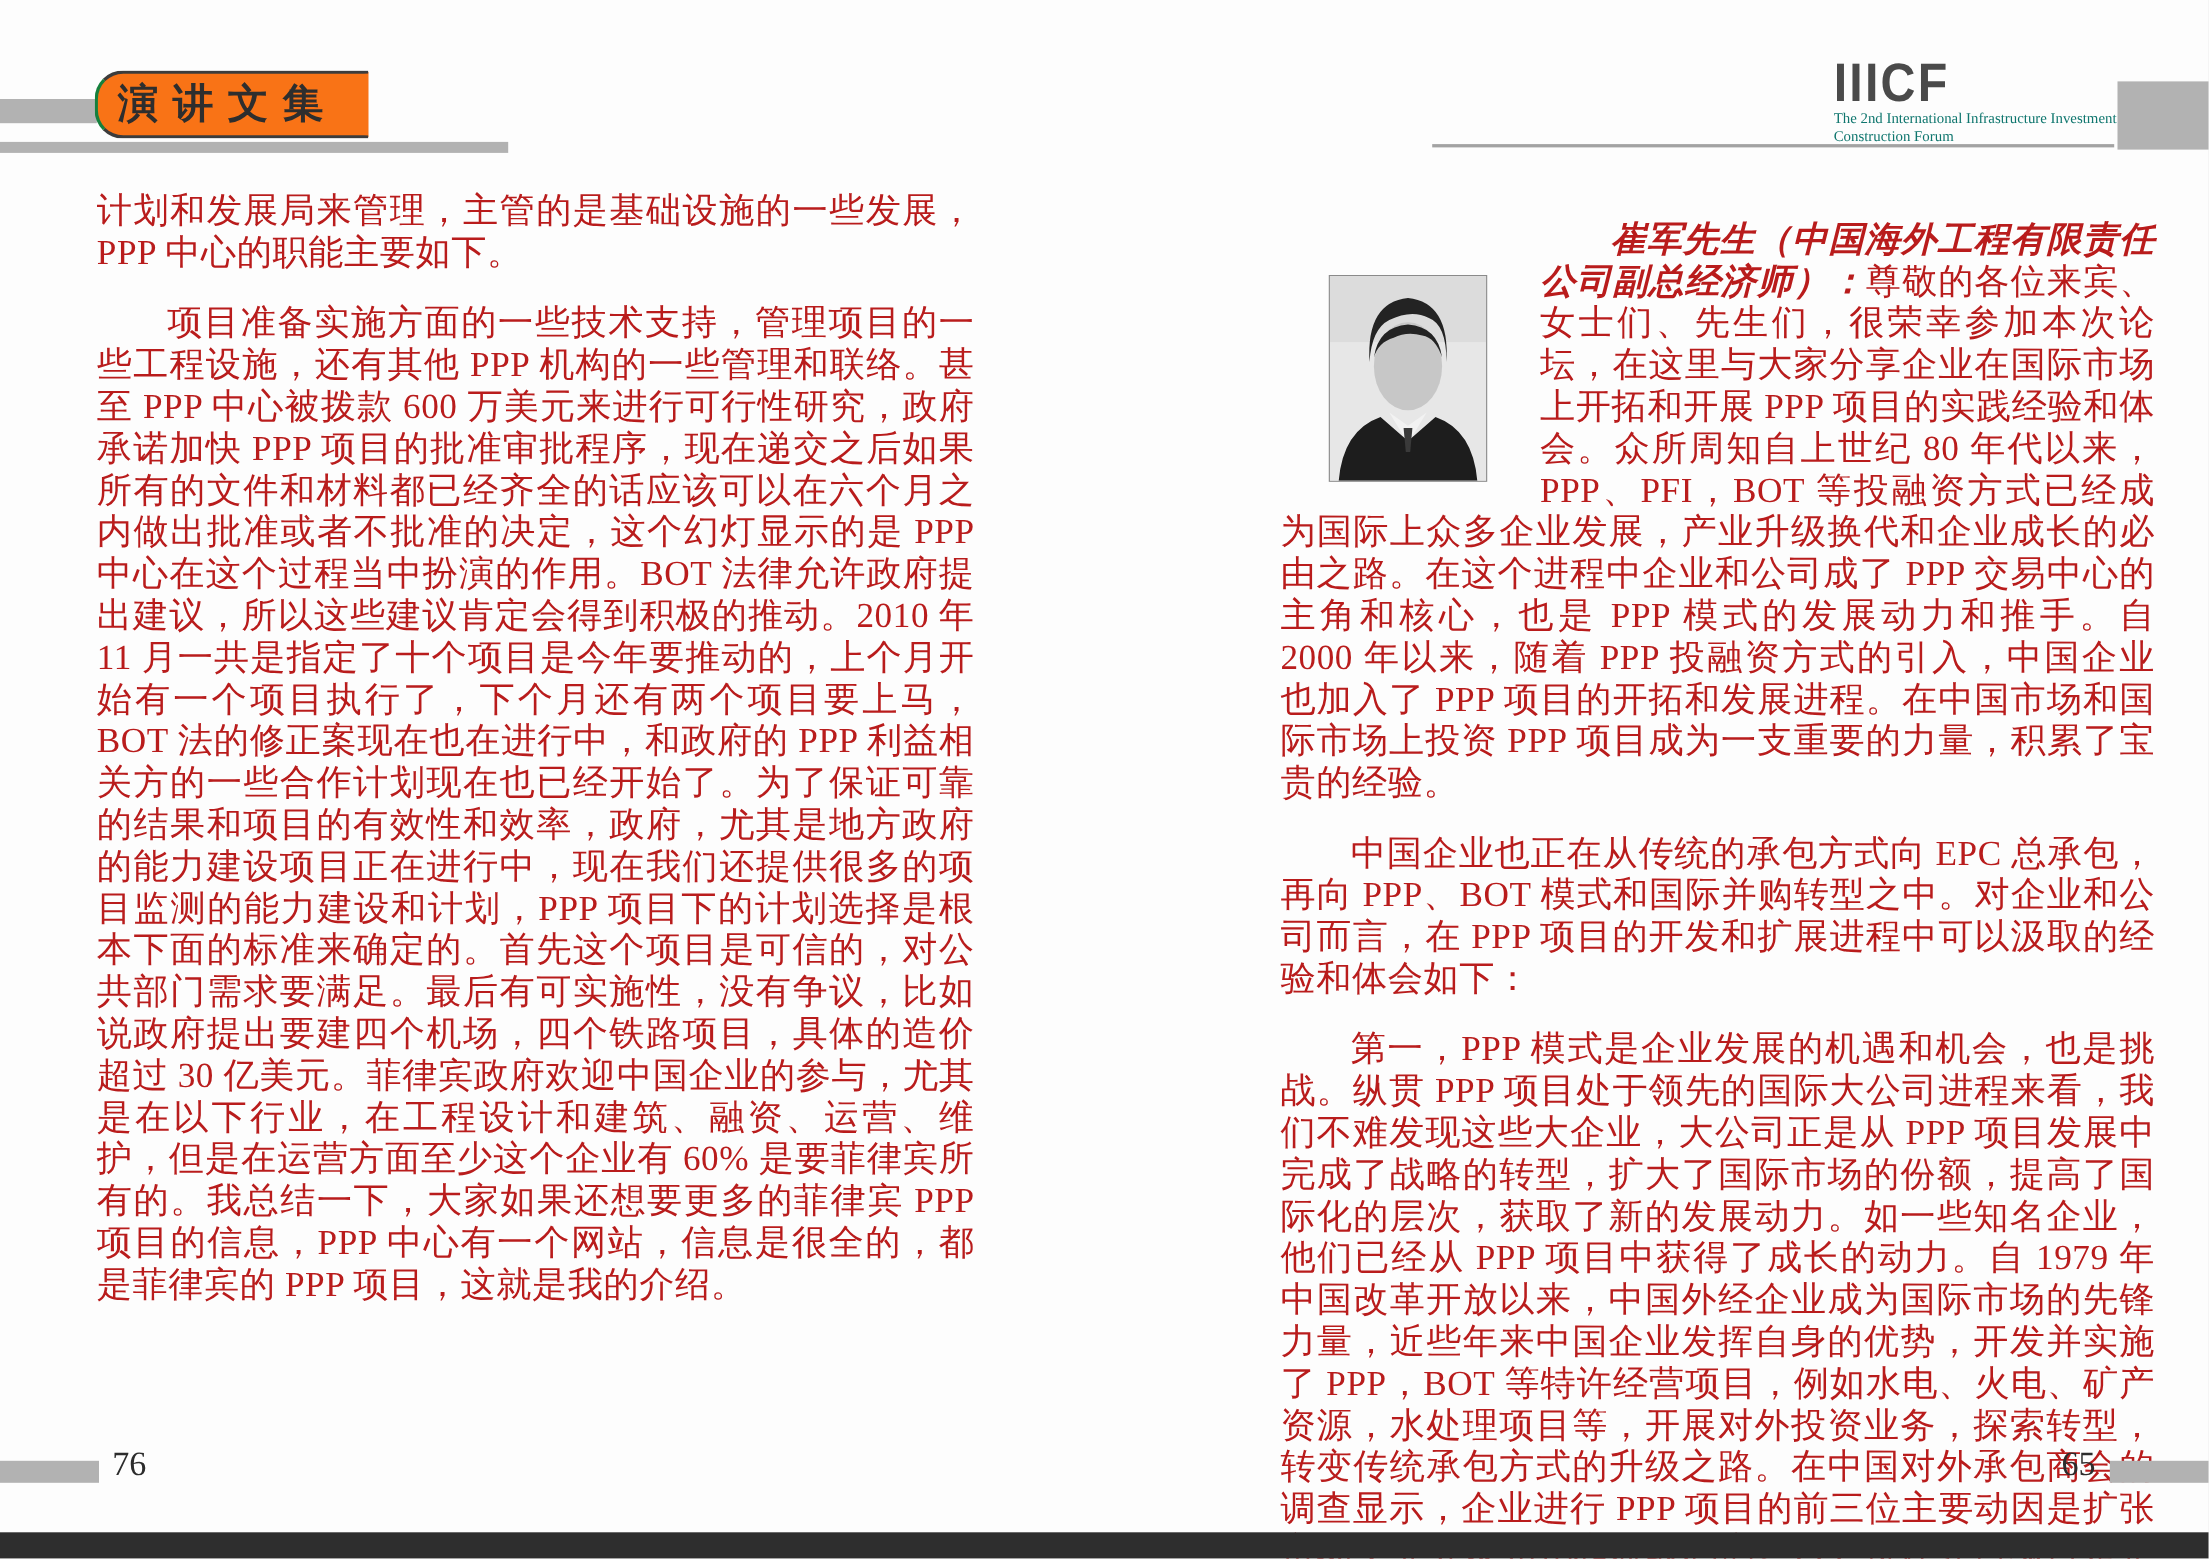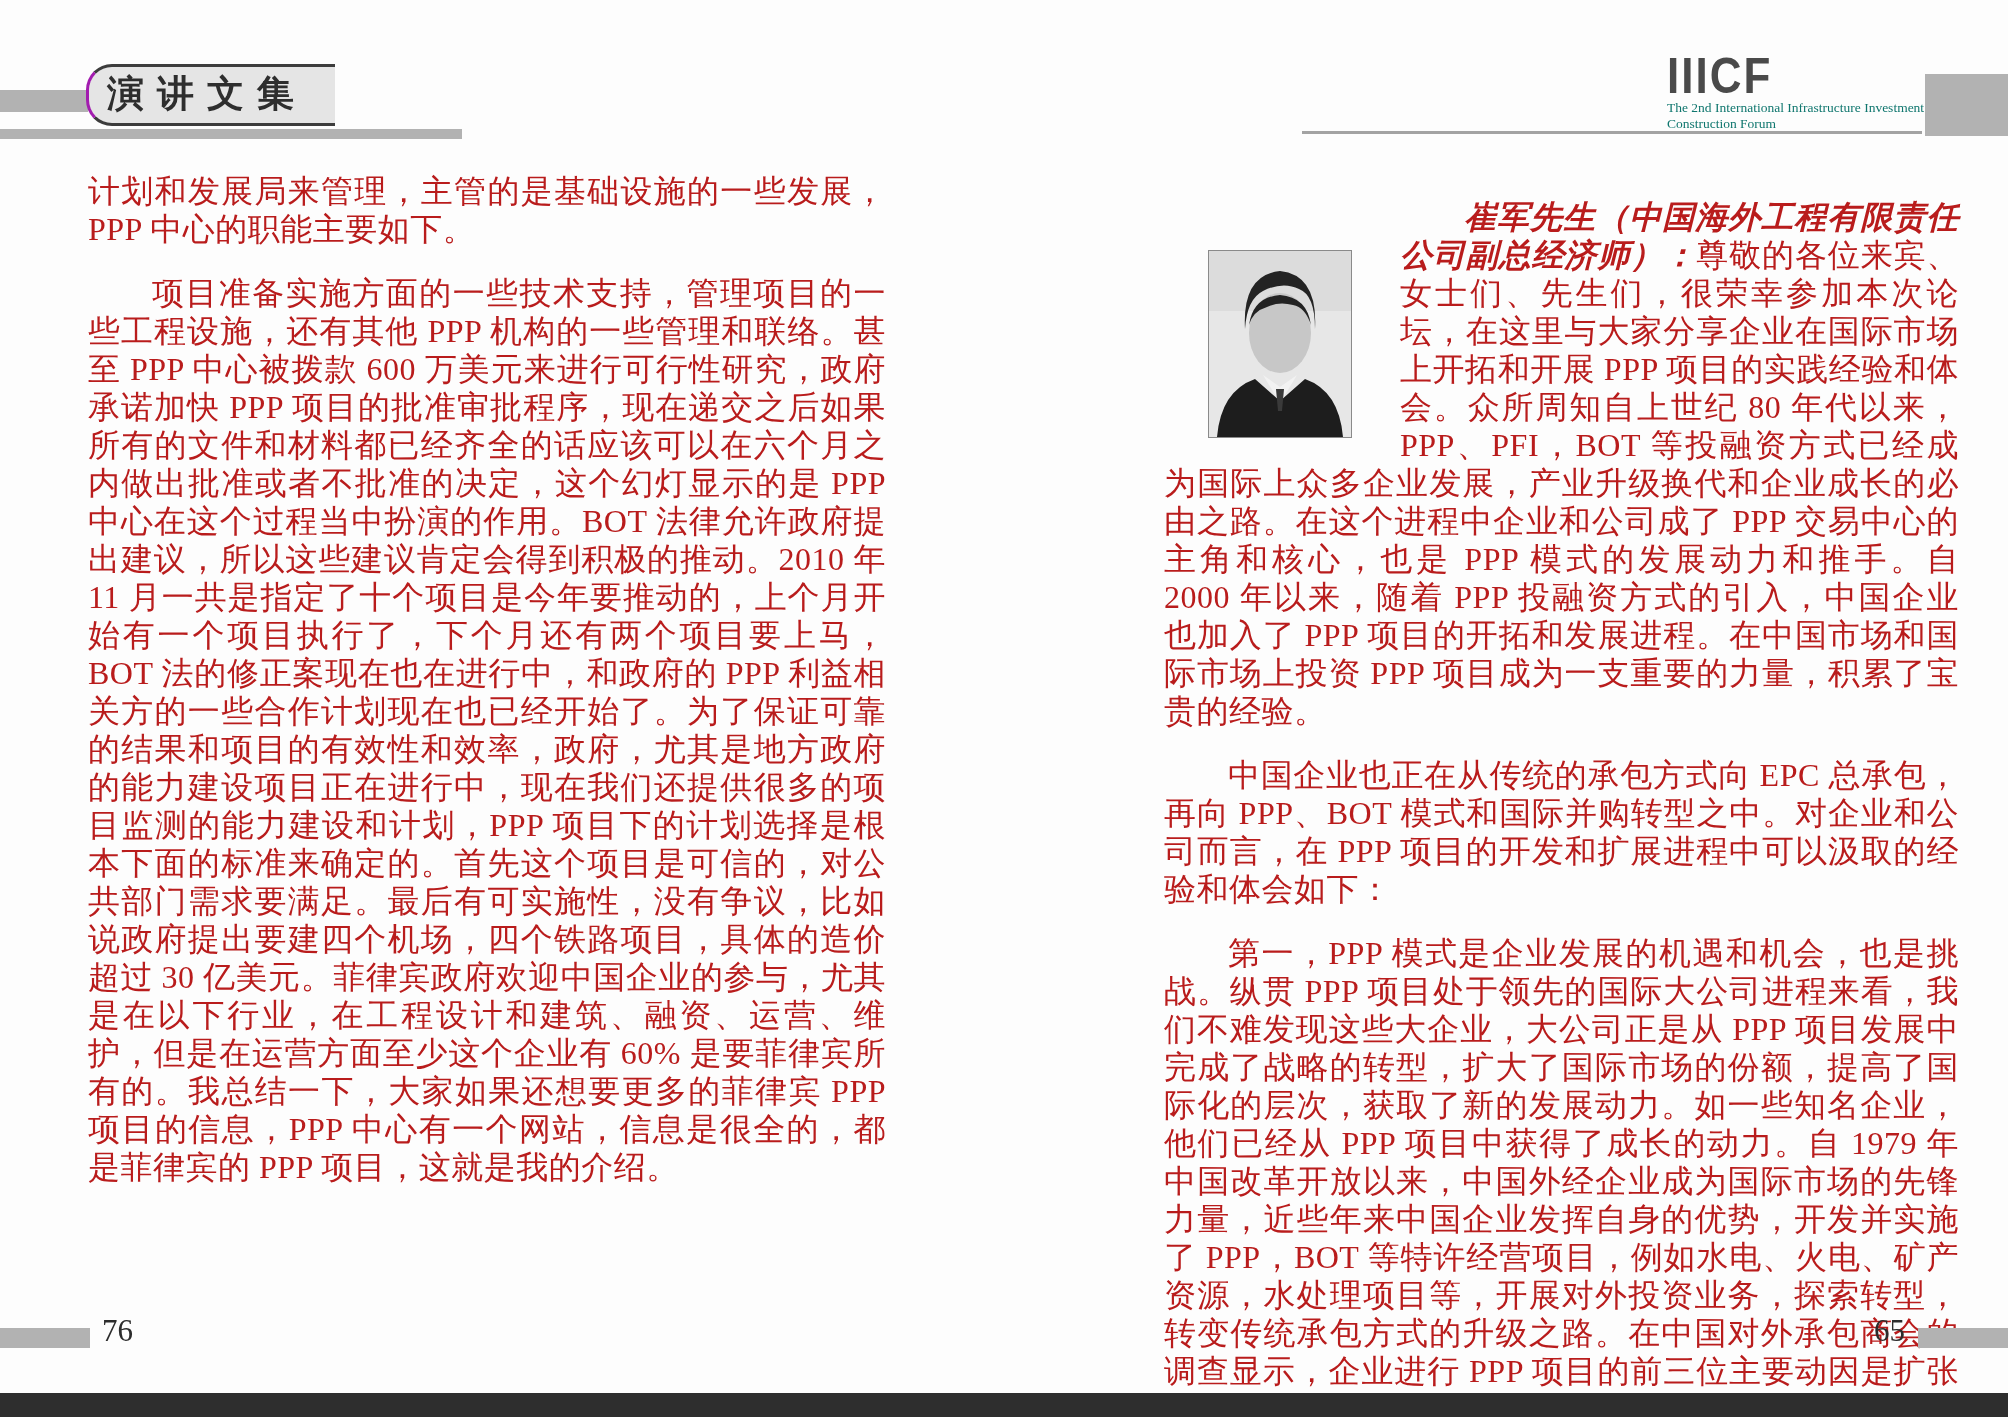--- a/index.html
+++ b/index.html
@@ -5,22 +5,22 @@
   html,body{margin:0;padding:0;background:#e6e6e6;}
   #page{
     position:relative; width:2008px; height:1417px; margin:0 auto;
     background:#fdfdfd; overflow:hidden;
     font-family:"Liberation Serif","DejaVu Serif",serif; color:#222;
   }
   
   .hdr-bar-left{position:absolute;left:0;top:90px;width:88px;height:22px;background:#b2b2b2;}
   .hdr-underline{position:absolute;left:0;top:129px;width:462px;height:10px;background:#b2b2b2;}
   .hdr-title-box{
-    position:absolute;left:86px;top:64px;z-index:2;background:#e5e5e5;
-    border-top:3px solid #3c3c3c;border-bottom:3px solid #3c3c3c;border-left:3px solid #a21caf;
+    position:absolute;left:86px;top:64px;z-index:2;background:#f97316;
+    border-top:3px solid #3c3c3c;border-bottom:3px solid #3c3c3c;border-left:3px solid #15803d;
     border-radius:26px 0 0 26px;padding:5px 28px 7px 18px;
   }
   .hdr-title{
     font-family:"Liberation Sans","DejaVu Sans",sans-serif;font-weight:bold;
     font-size:37px;line-height:44px;letter-spacing:13px;color:#2e2e2e;white-space:nowrap;
   }
   .logo{position:absolute;right:70px;top:58px;color:#4a4a4a;}
   .logo-acronym{
     font-family:"Liberation Sans","DejaVu Sans",sans-serif;font-weight:900;
     font-size:44px;line-height:42px;letter-spacing:2px;transform:scaleY(1.12);transform-origin:bottom right;

